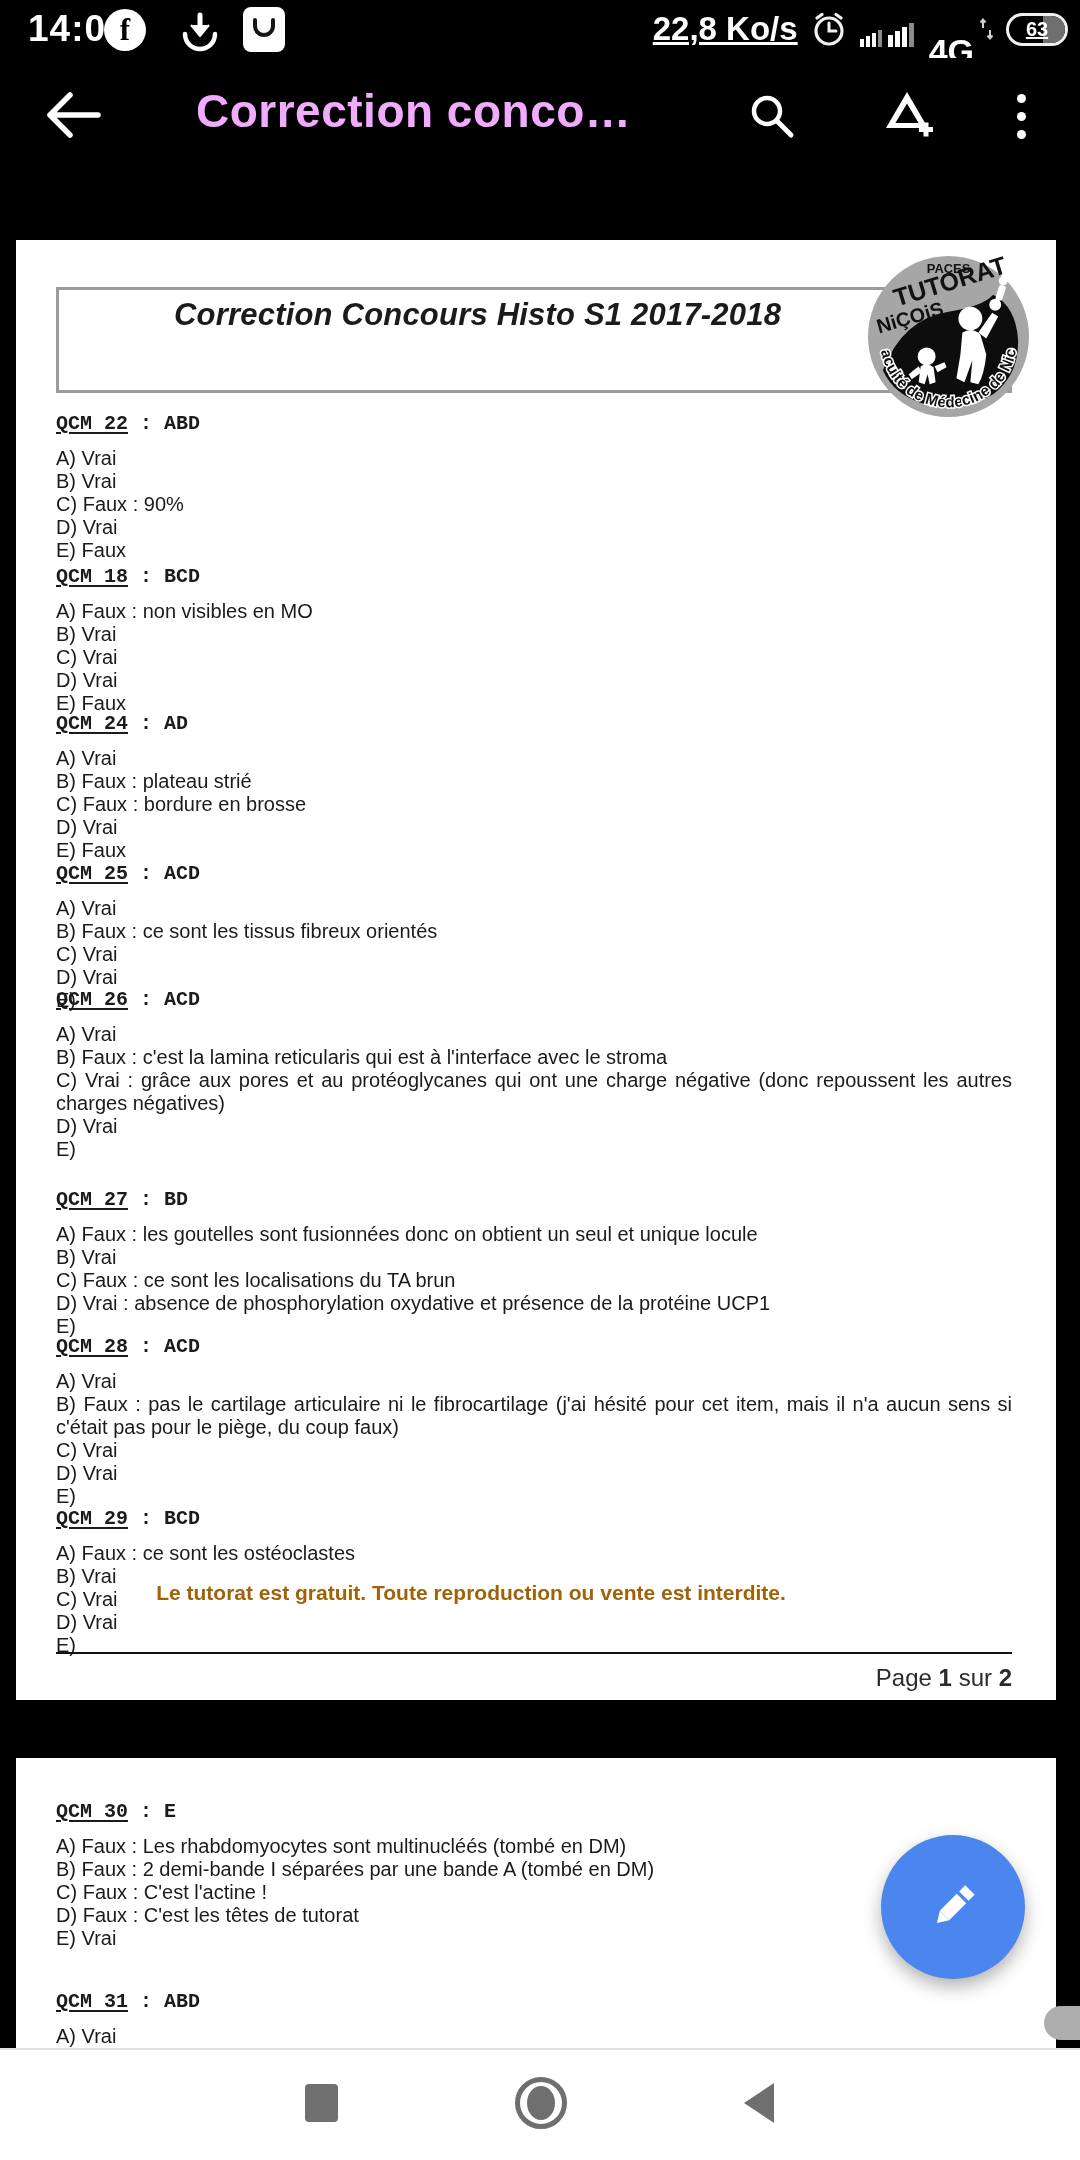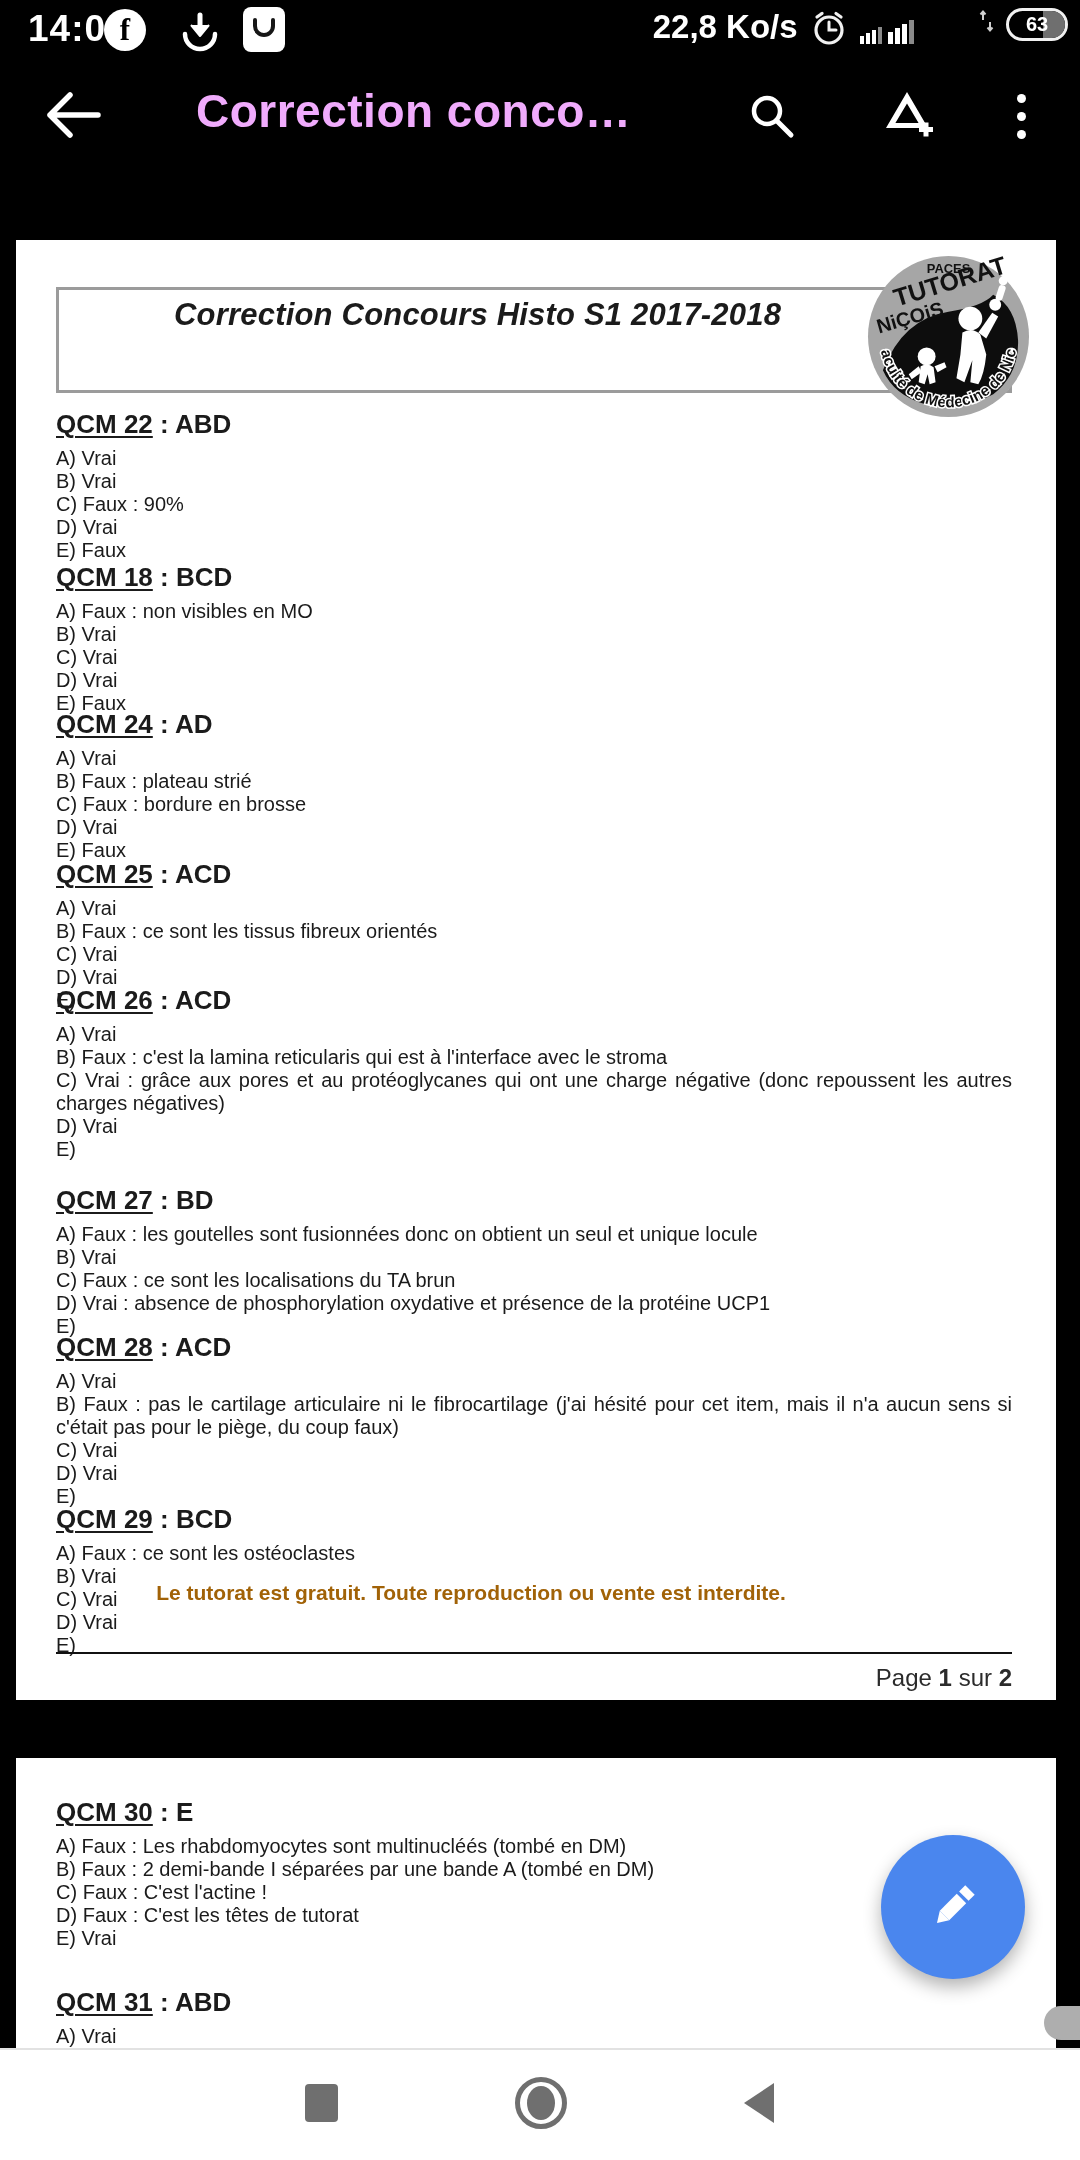--- a/index.html
+++ b/index.html
@@ -9,21 +9,21 @@
 
   
   .status-bar{position:absolute;top:0;left:0;width:1080px;height:58px;color:#fff;}
   .sb-time{position:absolute;left:28px;top:8px;font-size:37px;font-weight:600;letter-spacing:1px;}
   .sb-icon{position:absolute;top:9px;}
   .fb-icon{left:104px;width:42px;height:42px;border-radius:50%;background:#fff;color:#000;
            display:flex;align-items:center;justify-content:center;font-size:31px;font-weight:700;
            font-family:"Liberation Serif",serif;}
   .dl-icon{left:178px;}
   .bag-icon{left:243px;top:7px;width:42px;height:45px;background:#fff;border-radius:8px;position:absolute;}
-  .sb-right{position:absolute;right:12px;top:8px;height:42px;display:flex;gap:11px;}
+  .sb-right{position:absolute;right:12px;top:8px;height:42px;display:flex;align-items:center;gap:11px;text-decoration:underline;}
   .sb-speed{font-size:33px;font-weight:600;}
   .sb-4g{font-size:34px;font-weight:700;margin-top:45px;}
   .battery{position:relative;width:62px;height:33px;border:3px solid #f1f1f1;border-radius:17px;
            display:flex;align-items:center;justify-content:center;overflow:hidden;}
   .battery .fill{position:absolute;right:0;top:0;width:22px;height:100%;background:#6f6f6f;}
   .battery .pct{position:relative;font-size:20px;font-weight:700;z-index:1;}
 
   
   .app-bar{position:absolute;top:58px;left:0;width:1080px;height:114px;background:#000;color:#f0abfc;}
   .ab-back{position:absolute;left:42px;top:29px;width:60px;height:56px;}
@@ -39,21 +39,21 @@
   .page{position:absolute;left:16px;width:1040px;background:#fff;color:#1b1b1b;}
   .page1{top:240px;height:1460px;}
   .page2{top:1758px;height:318px;}
   .title-box{position:absolute;left:40px;top:47px;width:956px;height:106px;border:3px solid #9b9b9b;}
   .doc-title{position:absolute;left:158px;top:57px;font-size:31px;font-weight:800;font-style:italic;
              letter-spacing:.2px;white-space:nowrap;}
   .logo{position:absolute;left:851px;top:15px;width:163px;height:163px;}
 
   .qcm-content{position:absolute;left:40px;top:0;width:956px;}
   .qcm-block{position:absolute;left:0;width:956px;}
-  .qcm-h{font-size:26px;font-weight:700;line-height:24px;margin-bottom:11px;white-space:nowrap;}
+  .qcm-h{font-size:20px;font-weight:700;line-height:24px;margin-bottom:11px;white-space:nowrap;font-family:Liberation Mono, monospace;}
   .qcm-num{text-decoration:underline;text-underline-offset:3px;text-decoration-thickness:2px;}
   .qcm-line{margin:0;font-size:20px;line-height:23px;}
   .qcm-line.just{text-align:justify;}
 
   .footer-line{position:absolute;left:40px;right:44px;top:1412px;border-top:2px solid #111;}
   .footer-notice{position:absolute;left:40px;width:830px;top:1341px;text-align:center;
                  font-size:21px;font-weight:700;color:#a16207;}
   .footer-page{position:absolute;right:44px;top:1424px;font-size:24px;color:#2b2b2b;white-space:nowrap;}
   .footer-page .b{font-weight:700;}
 

